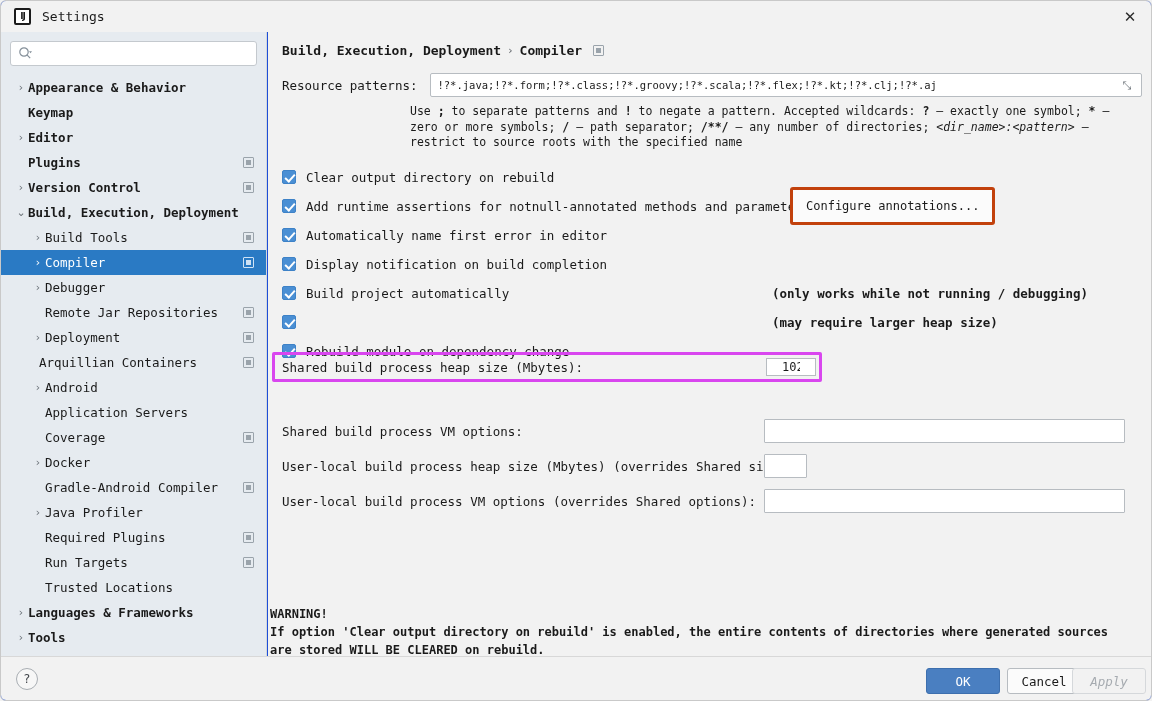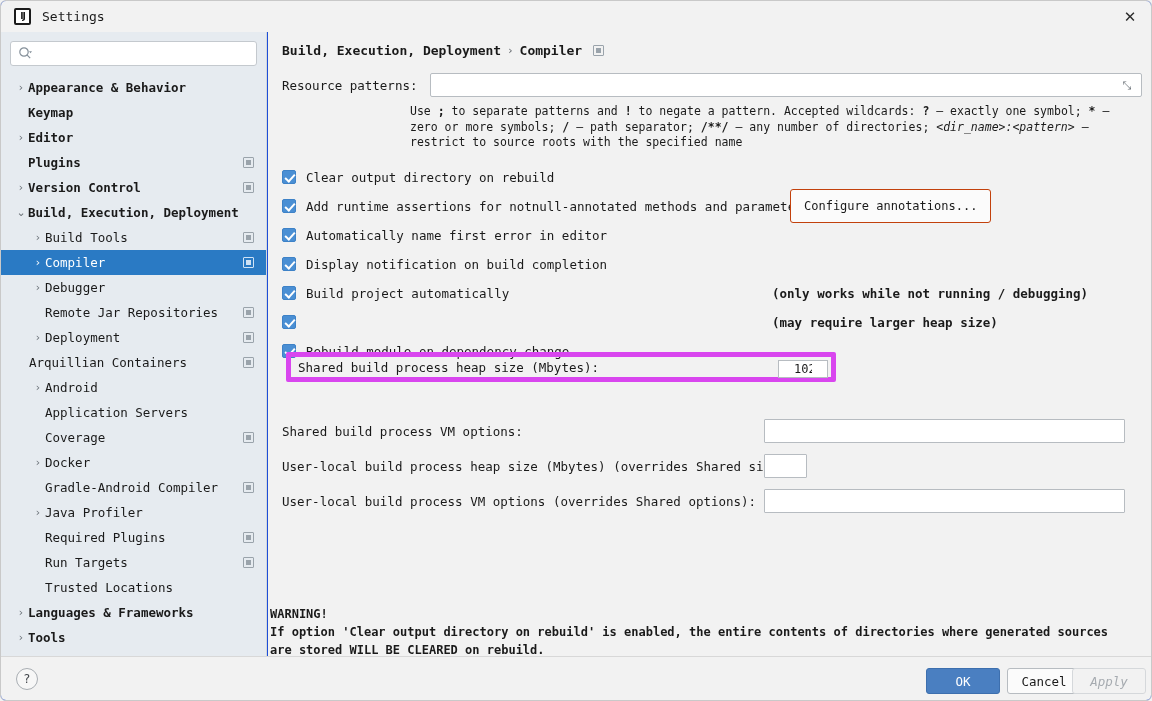--- a/index.html
+++ b/index.html
@@ -244,35 +244,35 @@
     font-size: 12.5px;
     color: #1a1a1a;
     font-weight: bold;
   }
   #cfg-annot-btn {
     position: absolute;
     left: 508px;
     height: 25px;
     padding: 16px 13px;
     background: #fbfbfb;
-    border: 1px solid #c2410c;
+    border: 3px solid #c2410c;
     border-radius: 3px;
     font-family: "DejaVu Sans Mono", monospace;
     font-size: 12px;
     color: #1a1a1a;
     cursor: pointer;
     display: flex; align-items: center;
   }
 
   
   #heap-highlight {
     position: absolute;
-    left: 18px; top: 320px;
+    left: 4px; top: 320px;
     width: 550px; height: 30px;
-    border: 5px solid #d946ef;
+    border: 3px solid #d946ef;
     border-radius: 2px;
     display: flex; align-items: center;
     background: transparent;
   }
   #heap-label {
     margin-left: 7px;
     font-size: 12.5px;
   }
   #heap-input {
     position: absolute; right: 3px; top: 3px;
@@ -434,21 +434,21 @@
         <div class="tree-row" style="padding-left: 30px;">
           <span class="chevron"></span>
           <span class="tree-label">Remote Jar Repositories</span>
           <span class="node-icon"></span>
         </div>
         <div class="tree-row" style="padding-left: 30px;">
           <span class="chevron">›</span>
           <span class="tree-label">Deployment</span>
           <span class="node-icon"></span>
         </div>
-        <div class="tree-row" style="padding-left: 14px;">
+        <div class="tree-row" style="padding-left: 24px;">
           <span class="chevron"></span>
           <span class="tree-label">Arquillian Containers</span>
           <span class="node-icon"></span>
         </div>
         <div class="tree-row" style="padding-left: 30px;">
           <span class="chevron">›</span>
           <span class="tree-label">Android</span>
         </div>
         <div class="tree-row" style="padding-left: 30px;">
           <span class="chevron"></span>
@@ -502,20 +502,21 @@
     <div id="breadcrumb">
       <span>Build, Execution, Deployment</span>
       <span class="crumb-sep">›</span>
       <span>Compiler</span>
       <span id="breadcrumb-icon"></span>
     </div>
 
     <div id="res-row">
       <span id="res-label">Resource patterns:</span>
       <div id="res-field">
+        <span id="res-value">!?*.java;!?*.form;!?*.class;!?*.groovy;!?*.scala;!?*.flex;!?*.kt;!?*.clj;!?*.aj</span>
         <span id="res-expand">⤡</span>
       </div>
     </div>
 
     <div id="res-help"><span>Use </span><b>;</b><span> to separate patterns and </span><b>!</b><span> to negate a pattern. Accepted wildcards: </span><b>?</b><span> – exactly one symbol; </span><b>*</b><span> – zero or more symbols; </span><b>/</b><span> – path separator; </span><b>/**/</b><span> – any number of directories; </span><i>&lt;dir_name&gt;:&lt;pattern&gt;</i><span> – restrict to source roots with the specified name</span></div>
 
     <div id="checklist">
         <div class="cb-row">
           <span class="cbox"></span>
           <span class="cb-label">Clear output directory on rebuild</span>

